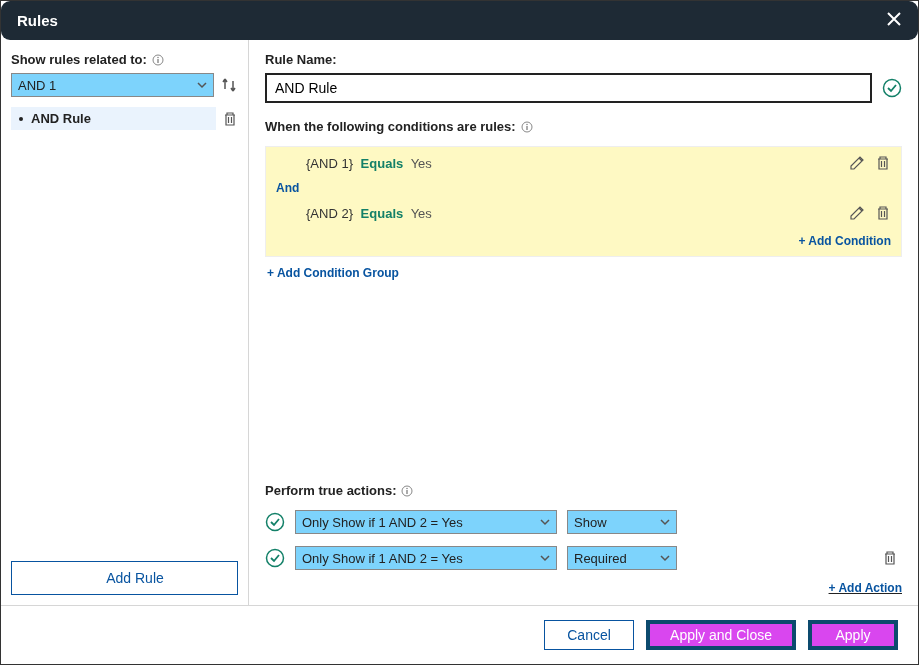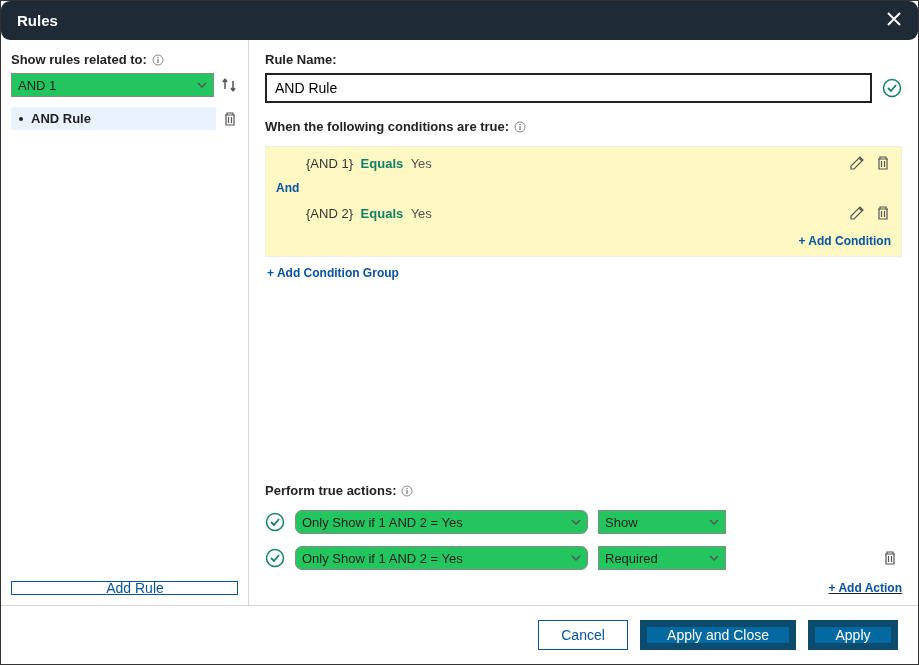--- a/index.html
+++ b/index.html
@@ -7,31 +7,31 @@
   .modal { width: 919px; height: 665px; border: 1px solid #333; display: flex; flex-direction: column; }
   .header { background: #1e2a35; color: #fff; display: flex; justify-content: space-between; align-items: center; padding: 10px 16px; font-weight: bold; font-size: 15px; border-radius: 9px; }
   .close-icon { cursor: pointer; }
   .close-icon svg { width: 16px; height: 16px; }
   .body { flex: 1; display: flex; overflow: hidden; }
   .sidebar { width: 248px; border-right: 1px solid #d6d6d6; display: flex; flex-direction: column; padding: 12px 10px 10px 10px; }
   .sidebar-label { font-weight: bold; font-size: 13px; display: flex; align-items: center; gap: 5px; margin-bottom: 6px; }
   .info-icon { display: inline-flex; }
   .info-icon svg { width: 12px; height: 12px; }
   .filter-row { display: flex; align-items: center; gap: 6px; margin-bottom: 10px; }
-  .select { flex: 1; height: 24px; border: 1px solid #888; background: #22c55e; display: flex; align-items: center; justify-content: space-between; padding: 0 6px; font-size: 13px; cursor: pointer; }
+  .select { flex: 1; height: 24px; border: 1px solid #888; background: #7dd3fc; display: flex; align-items: center; justify-content: space-between; padding: 0 6px; font-size: 13px; cursor: pointer; }
   .chev svg { width: 10px; height: 10px; }
   .sort-icon { display: inline-flex; cursor: pointer; }
   .sort-icon svg { width: 18px; height: 18px; }
   .rule-item { display: flex; align-items: center; justify-content: space-between; }
   .rule-item-inner { flex: 1; background: #eaf3fd; padding: 4px 8px; font-weight: bold; display: flex; align-items: center;}
   .bullet { width: 4px; height: 4px; background: #222; border-radius: 50%; margin-right: 8px; }
   .trash-icon { display:inline-flex; cursor: pointer; padding-left:6px;}
   .trash-icon svg { width: 16px; height: 16px; }
   .sidebar-spacer { flex: 1; }
-  .add-rule-btn { border: 1px solid #0854a0; color: #0854a0; background: #fff; height: 14px; display: flex; align-items: center; justify-content: center; cursor: pointer; font-size: 14px; padding-left: 21px;}
+  .add-rule-btn { border: 1px solid #0854a0; color: #0854a0; background: #fff; height: 34px; display: flex; align-items: center; justify-content: center; cursor: pointer; font-size: 14px; padding-left: 21px;}
   .main { flex: 1; padding: 12px 16px 10px 16px; display:flex; flex-direction:column;}
   .row-label { font-weight: bold; display:flex; align-items:center; gap:5px; margin-bottom:6px;}
   .name-row { display:flex; align-items:center; gap:10px; margin-bottom:16px;}
   .name-input { flex:1; height:30px; border:2px solid #222; padding:0 8px; font-size:14px; outline:none;}
   .check-icon { display:inline-flex; }
   .check-icon svg { width:20px; height:20px; }
   .cond-group { background:#fef9c3; border:1px solid #eee; margin-top:6px;}
   .cond-row { display:flex; align-items:center; padding:8px 10px 8px 40px; }
   .cond-text { flex:1; }
   .token-field { font-weight: normal; color:#333;}
@@ -41,28 +41,28 @@
   .pencil-icon { display:inline-flex; cursor:pointer;}
   .pencil-icon svg{width:16px;height:16px;}
   .and-sep { font-weight:bold; color:#0854a0; font-size:12px; padding:2px 10px;}
   .add-cond { text-align:right; padding:4px 10px 8px 10px;}
   .link { color:#0854a0; font-weight:bold; cursor:pointer; font-size:12px;}
   .add-cond-group { padding:8px 2px; }
   .spacer { flex:1; min-height:60px;}
   .actions-section{}
   .action-row { display:flex; align-items:center; gap:10px; padding:6px 0;}
   .action-row .select { flex:none;}
-  .field-select { width:293px;border-radius:7px;}
-  .do-select { width:128px;}
+  .field-select { width:262px;}
+  .do-select { width:110px;}
   .action-row .trash-icon { margin-left:auto; padding-right:4px;}
   .add-action { text-align:right; padding-top:4px;text-decoration:underline;}
   .footer { border-top:1px solid #d6d6d6; display:flex; justify-content:flex-end; gap:12px; padding:14px 20px;}
   .btn { height:30px; padding:0 20px; display:flex; align-items:center; justify-content:center; font-size:14px; cursor:pointer; min-width:90px;}
   .btn-secondary{ border:1px solid #0854a0; color:#0854a0; background:#fff;}
-  .btn-disabled{ background:#0369a1; color:#fff; border:7px solid #0c4a6e; cursor:default;text-align:center;}
+  .btn-disabled{ background:#d946ef; color:#fff; border:4px solid #0c4a6e; cursor:default;text-align:center;}
 </style>
 </head>
 <body>
 
 <div class="modal">
   <div class="header">
     <span>Rules</span>
     <span class="close-icon">
       <svg viewBox="0 0 16 16">
           <path d="M2 2 L14 14 M14 2 L2 14" stroke="#fff" stroke-width="2" fill="none"></path>
@@ -126,21 +126,21 @@
         <input class="name-input" type="text" value="AND Rule" style="">
         <span class="check-icon">
           <svg viewBox="0 0 20 20">
               <circle cx="10" cy="10" r="8.5" stroke="#138068" stroke-width="1.5" fill="none"></circle>
               <path d="M6 10 L9 13 L14 7" stroke="#138068" stroke-width="1.8" fill="none"></path>
             </svg>
         </span>
       </div>
 
       <div class="row-label">
-        <span>When the following conditions are true:</span>
+        <span>When the following conditions are rules:</span>
         <span class="info-icon">
           <svg viewBox="0 0 12 12">
               <circle cx="6" cy="6" r="5" stroke="#888" stroke-width="1" fill="none"></circle>
               <circle cx="6" cy="3.5" r="0.8" fill="#888"></circle>
               <rect x="5.3" y="5" width="1.4" height="4" fill="#888"></rect>
             </svg>
         </span>
       </div>
 
       <div class="cond-group">

